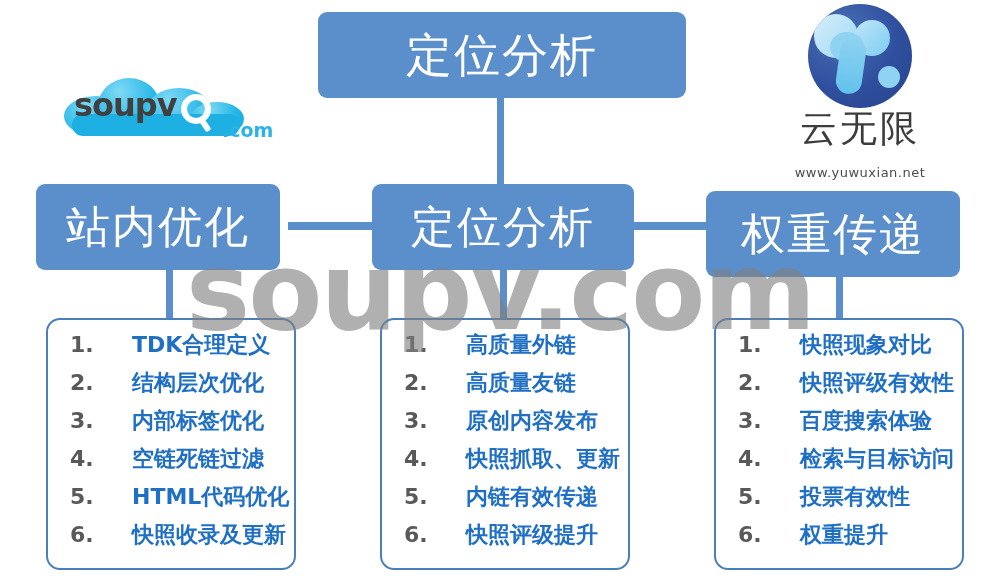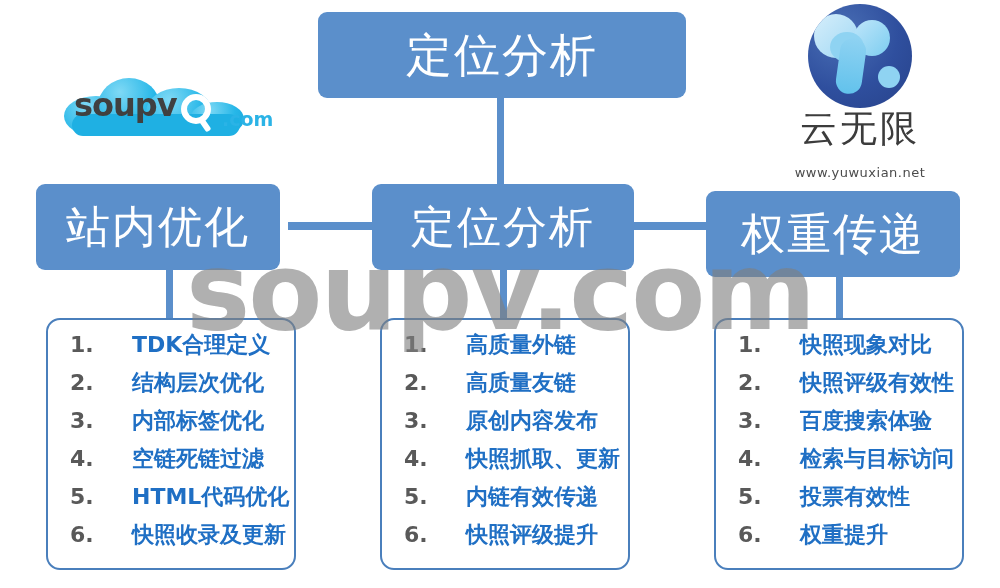--- a/index.html
+++ b/index.html
@@ -44,21 +44,21 @@
   }
   .mag{
     position:absolute;left:129px;top:36px;width:30px;height:30px;
     border:6px solid #ffffff;border-radius:50%;z-index:5;box-sizing:border-box;
   }
   .mag-handle{
     position:absolute;left:150px;top:60px;width:6px;height:14px;background:#ffffff;
     transform:rotate(-35deg);z-index:5;border-radius:2px;
   }
   .dotcom{
-    position:absolute;left:170px;top:50px;
+    position:absolute;left:170px;top:61px;
     font-size:19px;font-weight:bold;color:#2bb3e6;
     font-family:"DejaVu Sans",sans-serif;z-index:6;text-align:center;
   }
 
   .logo-right{
     position:absolute;left:760px;top:4px;width:200px;height:168px;text-align:center;
   }
   .globe{
     position:absolute;left:48px;top:0px;width:104px;height:104px;border-radius:50%;
     background:radial-gradient(circle at 32% 28%,#4a6fb5 0%,#2f4f9e 55%,#27428a 100%);

